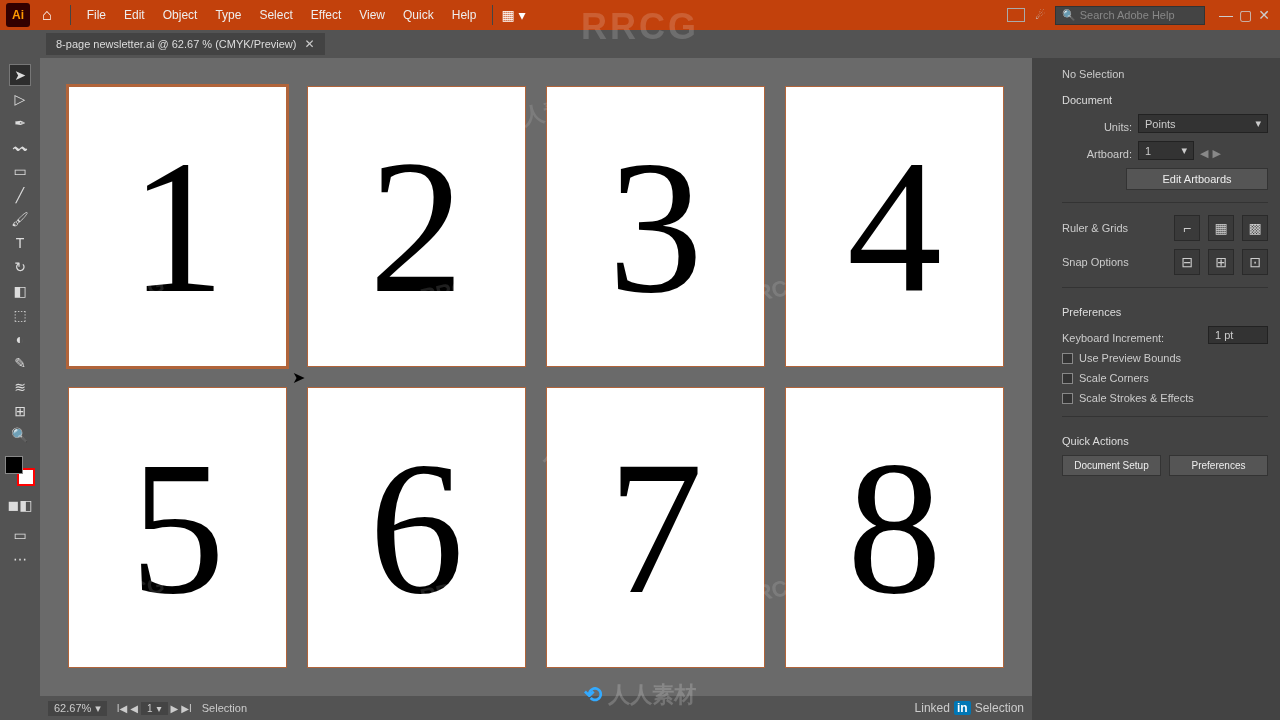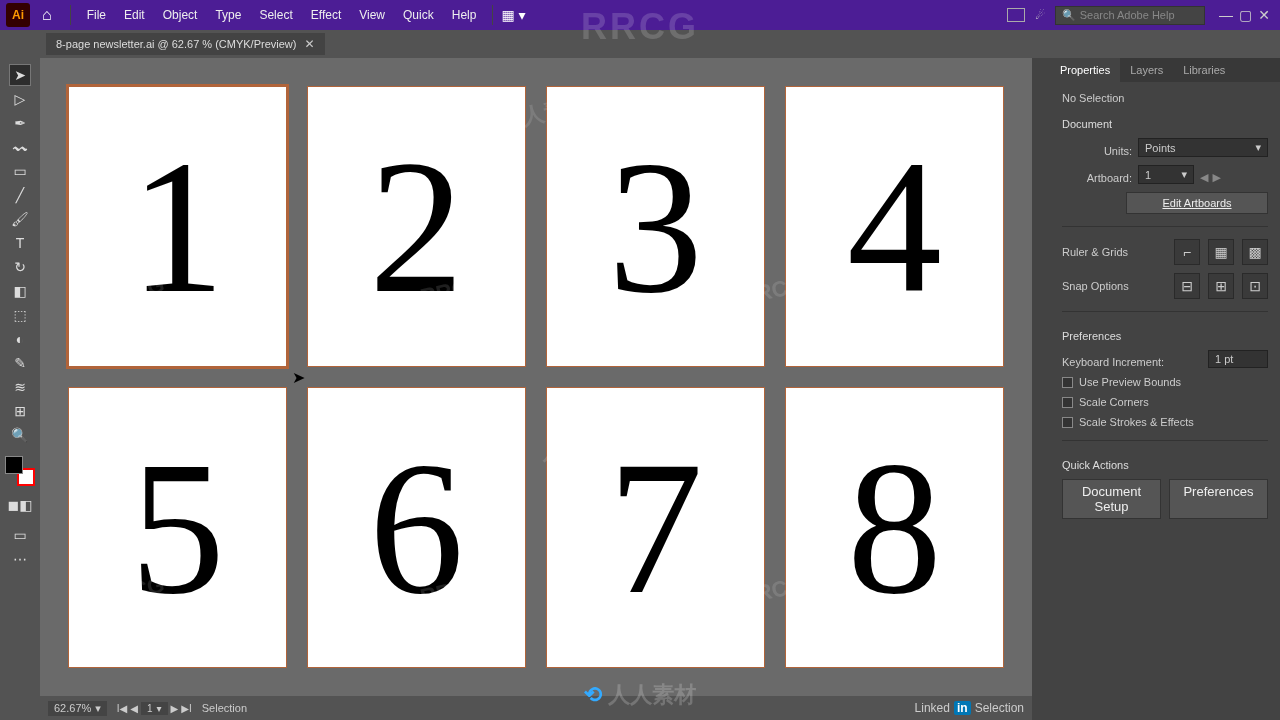--- a/index.html
+++ b/index.html
@@ -1,19 +1,19 @@
 <!DOCTYPE html>
 <html><head>
 <meta charset="utf-8">
 <style>
 * { margin: 0; padding: 0; box-sizing: border-box; font-family: "Segoe UI", Tahoma, sans-serif; user-select: none; }
 html, body { width: 1280px; height: 720px; overflow: hidden; background: #323232; color: #ccc; font-size: 11px; }
 .app { display: flex; flex-direction: column; width: 100%; height: 100%; }
 
-.menubar { display: flex; align-items: center; height: 30px; background: #4c1d95; padding: 0 6px; gap: 2px; }
+.menubar { display: flex; align-items: center; height: 30px; background: #c2410c; padding: 0 6px; gap: 2px; }
 .ai-icon { width: 24px; height: 24px; background: #300; color: #ff9a00; display: flex; align-items: center; justify-content: center; font-weight: bold; font-size: 12px; border-radius: 3px; }
 .home-icon { color: #fff; font-size: 16px; padding: 0 10px; }
 .menu-item { padding: 4px 8px; color: #eee; font-size: 12px; }
 .sep { width: 1px; height: 20px; background: #444; margin: 0 6px; }
 .menubar-right { margin-left: auto; display: flex; align-items: center; gap: 10px; }
 .search-box { background: #444; border: 1px solid #333; padding: 2px 6px; width: 150px; color: #aaa; display: flex; align-items: center; gap: 4px; }
 .win-btns { display: flex; gap: 6px; color: #ccc; font-size: 14px; padding: 0 4px; }
 
 .tabbar { display: flex; align-items: center; height: 28px; background: #535353; padding-left: 46px; }
 .tab { display: flex; align-items: center; gap: 8px; padding: 4px 10px; background: #434343; color: #ddd; font-size: 11px; }
@@ -57,21 +57,21 @@
 .arrow-btns { display: flex; gap: 4px; align-items: center; color: #888; font-size: 11px; }
 .btn { background: #555; border: 1px solid #333; padding: 4px 10px; color: #eee; text-align: center; }
 .btn.wide { width: 100%; }
 .icon-row { display: flex; gap: 8px; align-items: center; }
 .icon-row .lab { flex: 1; }
 .icon-btn { width: 26px; height: 26px; background: #3a3a3a; border: 1px solid #2a2a2a; display: flex; align-items: center; justify-content: center; color: #ccc; font-size: 14px; }
 .chk { display: flex; align-items: center; gap: 6px; }
 .chk-box { width: 11px; height: 11px; border: 1px solid #888; background: #333; }
 .hr { height: 1px; background: #333; margin: 4px 0; }
 .two-btn { display: flex; gap: 8px; }
-.two-btn .btn { flex: 1; font-size: 13px; padding: 4px 4px; }
+.two-btn .btn { flex: 1; font-size: 10px; padding: 4px 4px; }
 
 .watermark-overlay { position: absolute; inset: 0; pointer-events: none; opacity: 0.12; }
 .wm-text { position: absolute; color: #fff; font-size: 22px; font-weight: bold; transform: rotate(-12deg); }
 .wm-big { position: absolute; left: 50%; transform: translateX(-50%); top: 6px; font-size: 36px; font-weight: 900; color: rgba(255,255,255,0.16); letter-spacing: 3px; }
 .wm-bottom { position: absolute; left: 50%; transform: translateX(-50%); bottom: 10px; font-size: 22px; color: rgba(255,255,255,0.2); font-weight: bold; display:flex; align-items:center; gap:6px;}
 </style>
 </head>
 <body>
 
 <div class="app">
@@ -202,25 +202,20 @@
           <span>Linked</span>
             <span class="li">in</span>
             <span>Selection</span>
         </div>
       </div>
     </div>
 
     <div class="panel-col"></div>
 
     <div class="props">
-      <div class="props-tabs">
-        <div class="props-tab active">Properties</div>
-        <div class="props-tab">Layers</div>
-        <div class="props-tab">Libraries</div>
-      </div>
       <div class="props-body">
         <div>No Selection</div>
         <div class="section-title">Document</div>
 
         <div class="row">
           <div class="lab">Units:</div>
           <div class="sel-box">
             <span>Points</span>
               <span>▾</span>
           </div>
@@ -229,21 +224,21 @@
           <div class="lab">Artboard:</div>
           <div class="sel-box" style="flex:0 0 56px;">
             <span>1</span>
               <span>▾</span>
           </div>
           <div class="arrow-btns">
             <span>◀</span>
             <span>▶</span>
           </div>
         </div>
-        <div class="btn wide" style="margin-left:64px;width:auto;text-decoration:underline;">Edit Artboards</div>
+        <div class="btn wide" style="margin-left:64px;width:auto;">Edit Artboards</div>
 
         <div class="hr"></div>
         <div class="icon-row">
           <div class="lab">Ruler &amp; Grids</div>
           <div class="icon-btn">⌐</div>
           <div class="icon-btn">▦</div>
           <div class="icon-btn">▩</div>
         </div>
         <div class="icon-row">
           <div class="lab">Snap Options</div>

